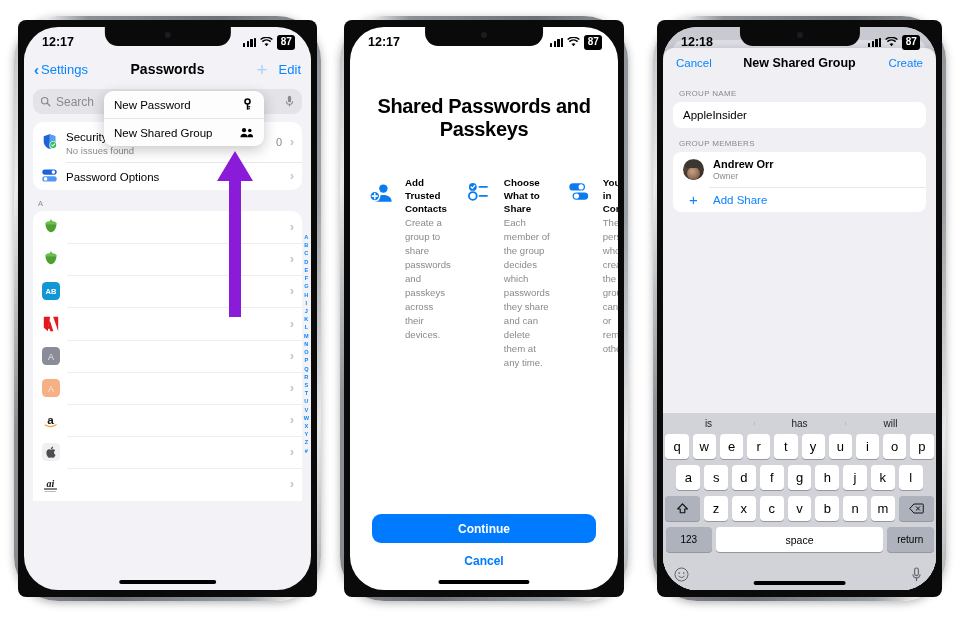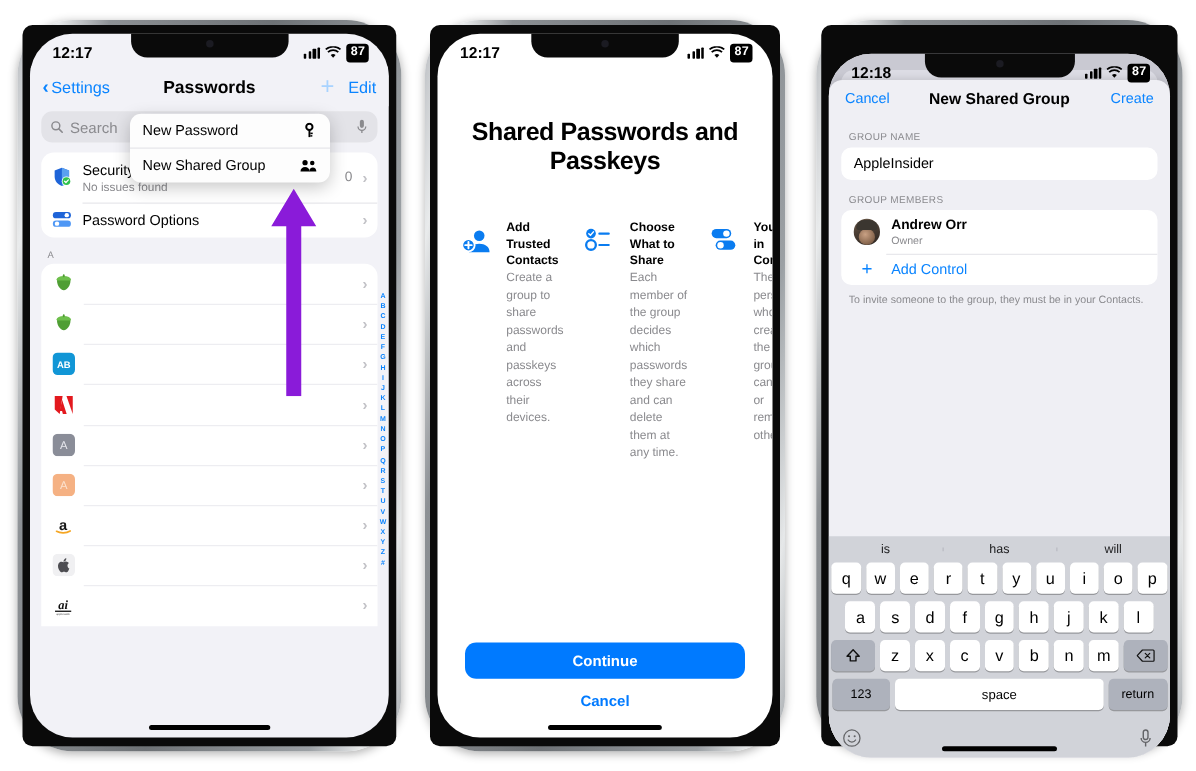--- a/index.html
+++ b/index.html
@@ -178,21 +178,21 @@
     display: block; width: 100%; height: 29px; border: none;
     background: #007aff; color: #fff; border-radius: 9px;
     font-size: 12px; font-weight: 600; font-family: inherit; cursor: pointer;
   }
   .btn-text {
     display: block; width: 100%; margin-top: 11px; background: none; border: none;
     color: #007aff; font-size: 12px; font-weight: 600; font-family: inherit; cursor: pointer;
   }
 
   
-  #phone3 .screen { background: #e8e8ef; margin-top: 16px; }
+  #phone3 .screen { background: #e8e8ef; }
   .sheet-backdrop { position: absolute; inset: 0; background: #c9c9d2; }
   .sheet {
     position: absolute; top: 21px; left: 0; right: 0; bottom: 0;
     background: #efeff4; border-radius: 11px 11px 0 0;
     box-shadow: 0 -1px 5px rgba(0,0,0,.10);
   }
   .sheet-peek {
     position: absolute; top: 13px; left: 10px; right: 10px; height: 20px;
     background: #dcdce4; border-radius: 10px 10px 0 0;
   }
@@ -660,24 +660,23 @@
           <div class="mem-card">
             <div class="mem-row">
               <span class="avatar"></span>
               <span>
                 <span class="mem-name" style="display:block">Andrew Orr</span>
                 <span class="mem-role" style="display:block">Owner</span>
               </span>
             </div>
             <div class="mem-row">
               <span class="add-plus">+</span>
-              <span class="add-label">Add Control</span>
+              <span class="add-label">Add Share</span>
             </div>
           </div>
-          <div class="grp-note">To invite someone to the group, they must be in your Contacts.</div>
 
           <div class="kb">
             <div class="kb-predict">
               <span>is</span>
               <span>has</span>
               <span>will</span>
             </div>
             <div class="kb-rows">
               <div class="kb-row">
                 <span class="key">q</span>

